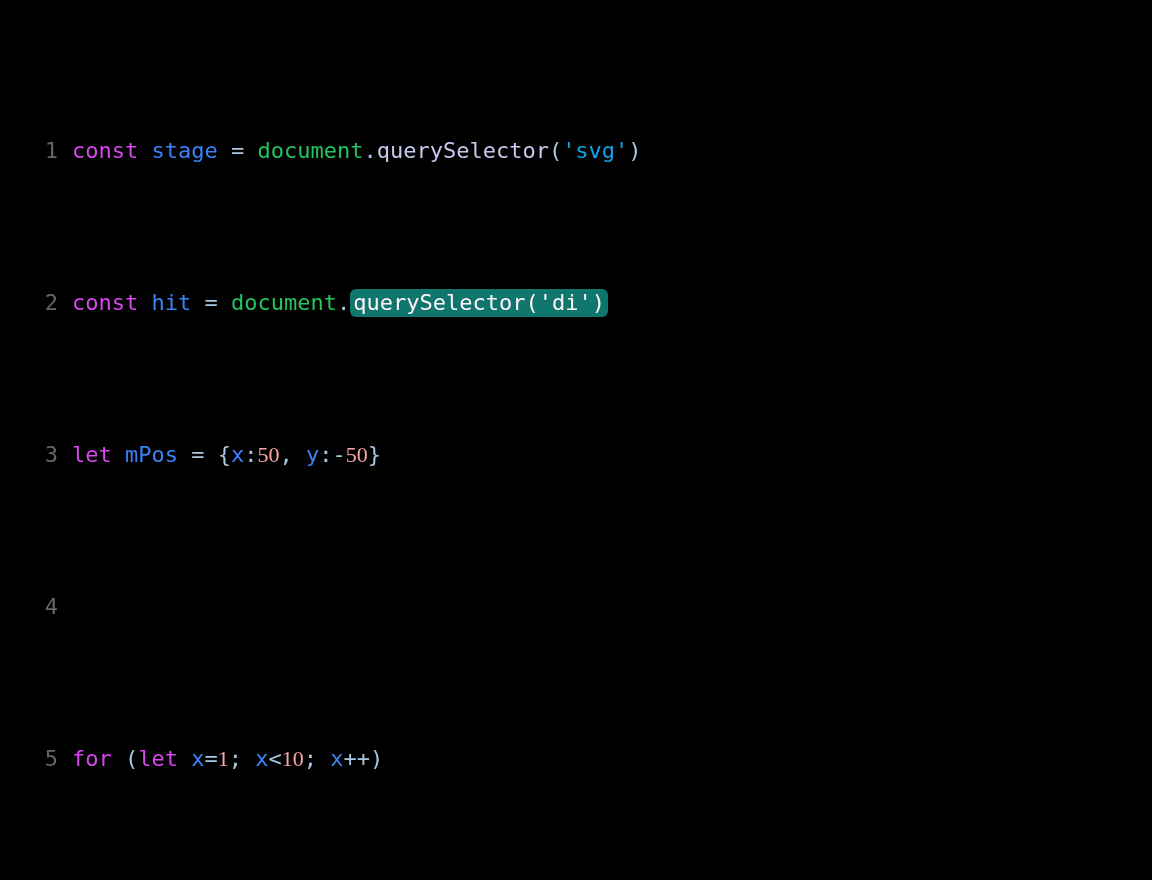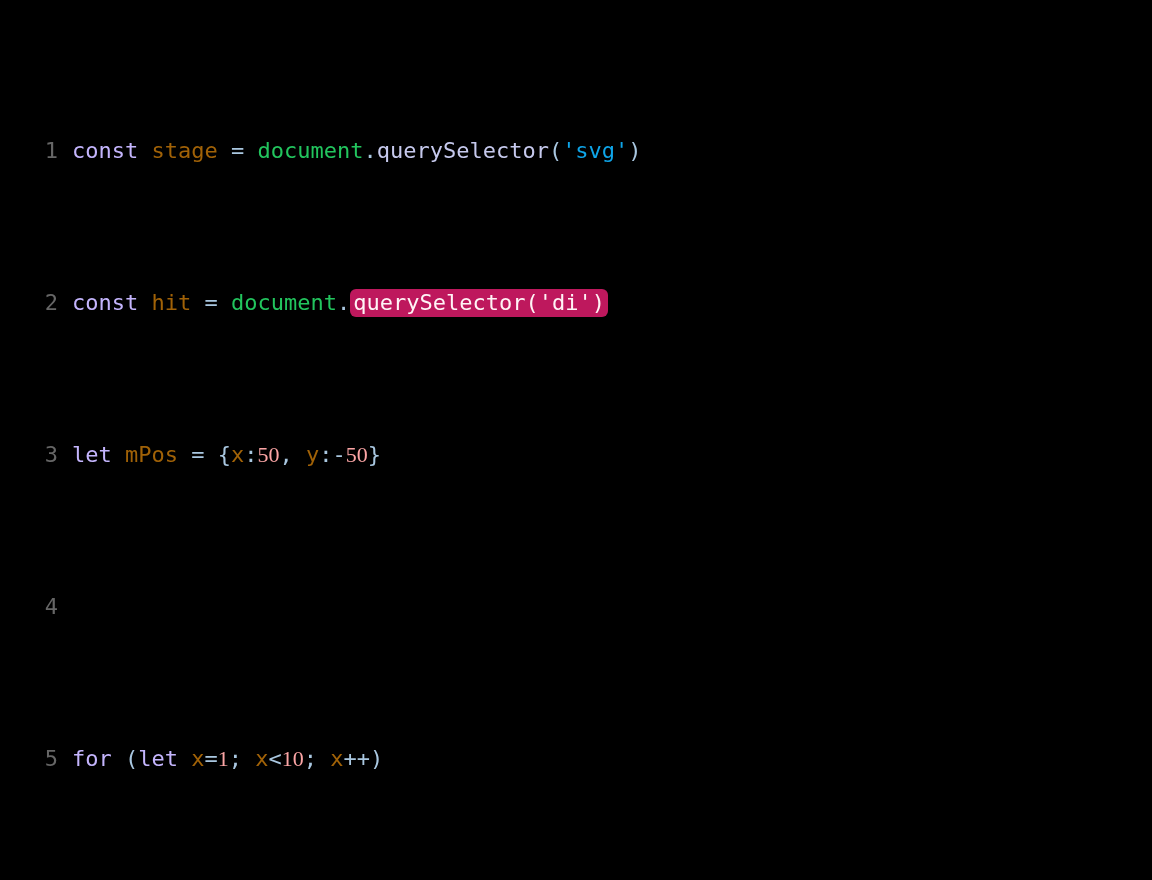--- a/index.html
+++ b/index.html
@@ -30,30 +30,30 @@
     padding-right: 14px;
     flex-shrink: 0;
     user-select: none;
   }
   .code {
     position: relative;
     flex: 1;
     overflow: hidden;
   }
   .tok { display: inline; }
-  .kw    { color: #c4b5fd; }  
-  .ident { color: #a16207; }  
+  .kw    { color: #d946ef; }  
+  .ident { color: #3b82f6; }  
   .punct { color: #a9c7e0; }  
   .obj   { color: #22c55e; }  
   .method{ color: #c6c9ed; text-align: right; }  
   .str   { color: #0ea5e9; }  
   .num   { color: #fca5a5; font-family: Liberation Serif, serif; }  
   .op    { color: #a9c7e0; }
   .highlight {
-    background: #be185d;
+    background: #0f766e;
     border-radius: 6px;
     padding: 1px 3px 2px 3px;
     color: #fff4f6;
   }
   .highlight .method, .highlight .punct, .highlight .str { color: #fff4f6; }
 </style>
 </head>
 <body>
 
 <div class="editor">

